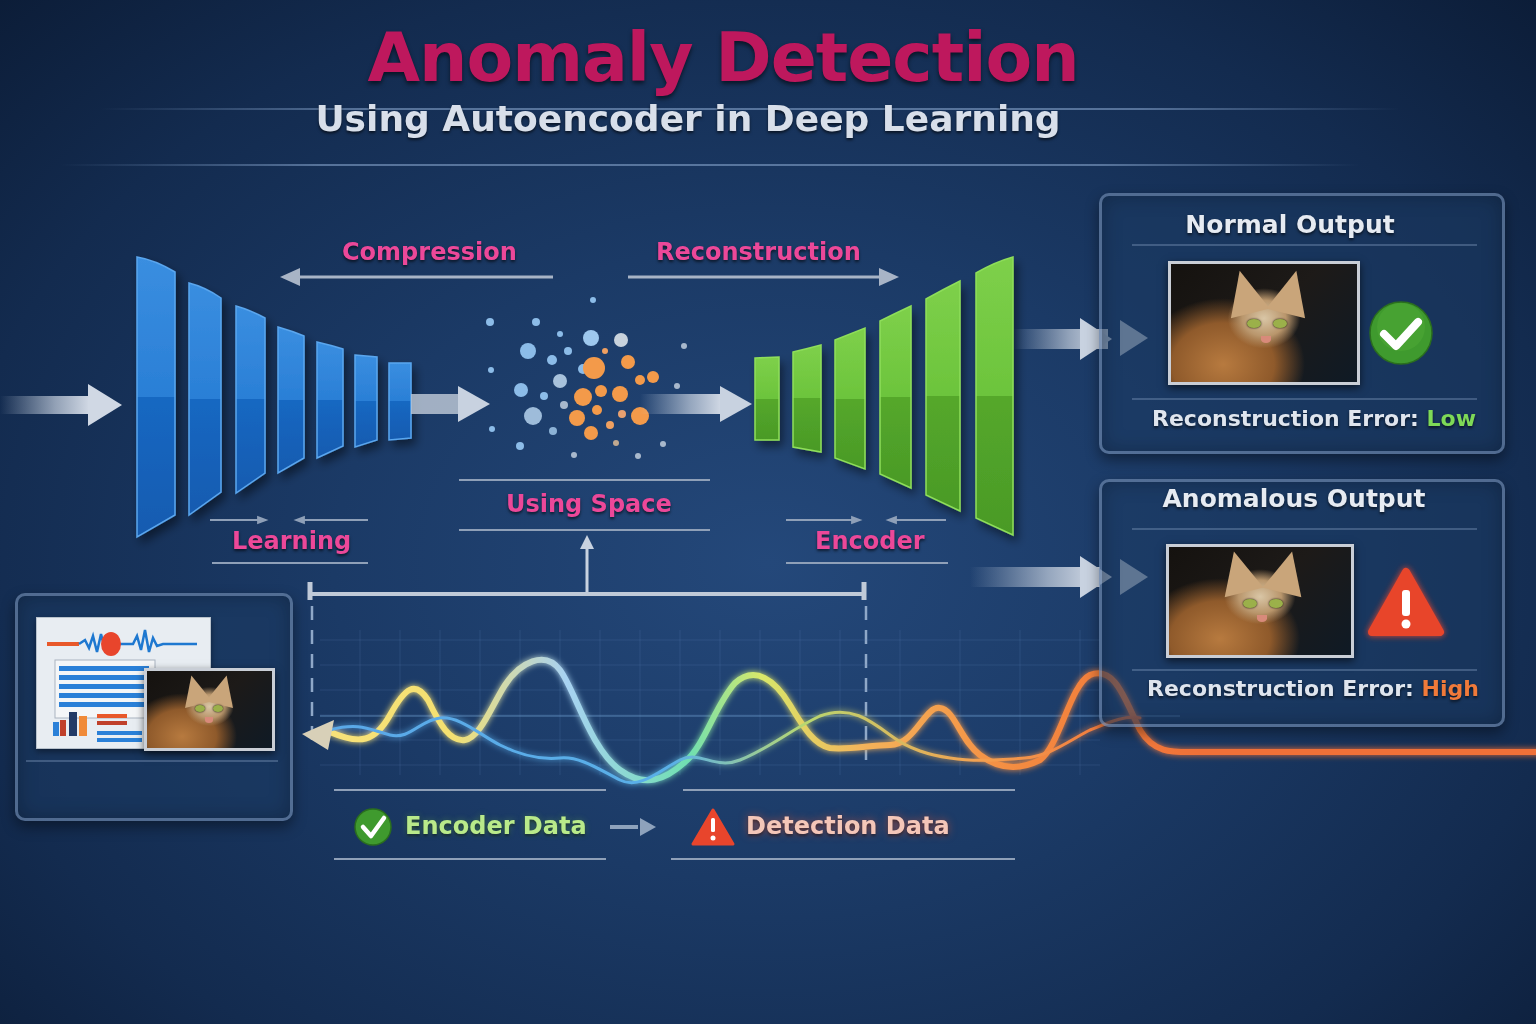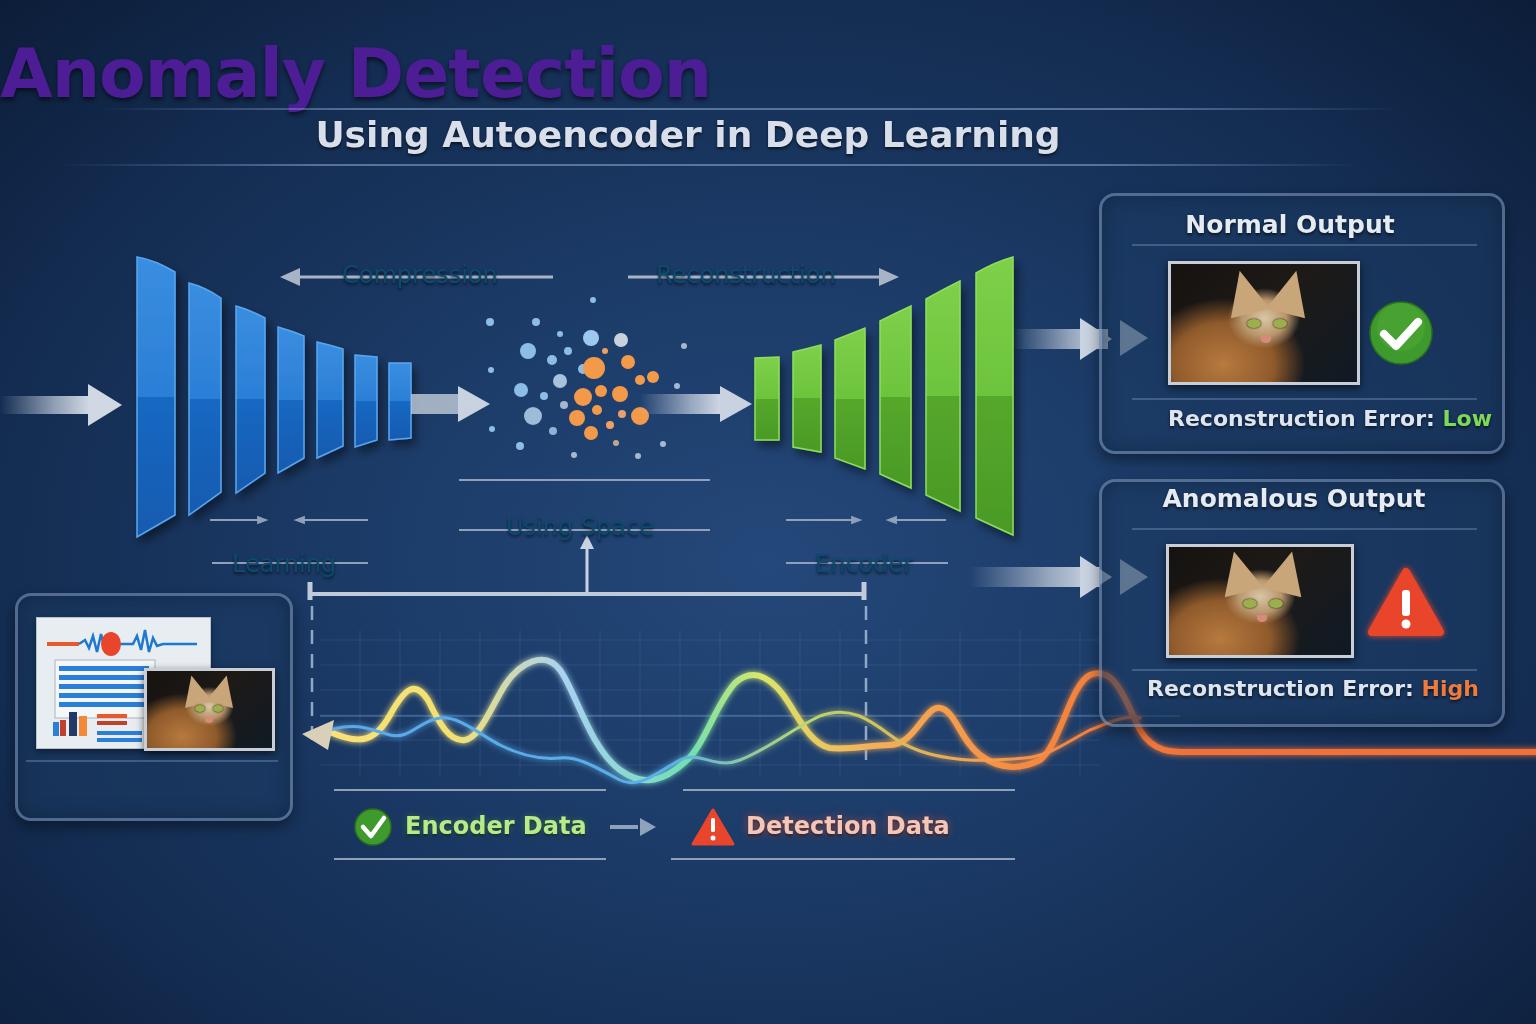--- a/index.html
+++ b/index.html
@@ -4,40 +4,38 @@
 <style>
   html, body { margin:0; padding:0; }
   body {
     width:1536px; height:1024px; overflow:hidden; position:relative;
     background: radial-gradient(ellipse at 50% 55%, #24487a 0%, #1b3a66 40%, #132b4f 75%, #0c1d38 100%);
     font-family: "DejaVu Sans", "Liberation Sans", sans-serif;
     color:#dfe6f0;
   }
   .abs { position:absolute; }
   .title {
-    left:0; width:1446px; top:18px; 
-    font-size:68px; font-weight:bold; color:#4c1d95; letter-spacing:-1px;
+    left:0; width:1446px; top:18px; text-align:center;
+    font-size:68px; font-weight:bold; color:#be185d; letter-spacing:-1px;
     text-shadow: 0 3px 4px rgba(0,0,0,0.55);
-    margin-top: 16px;
   }
   .hr { height:2px; background:linear-gradient(90deg, rgba(140,170,210,0) 0%, rgba(140,170,210,0.55) 20%, rgba(140,170,210,0.55) 80%, rgba(140,170,210,0) 100%); }
   .subtitle {
-    left:0; width:1376px; top:114px; text-align:center;
+    left:0; width:1376px; top:98px; text-align:center;
     font-size:36px; font-weight:bold; color:#d8dfea;
     text-shadow: 0 2px 3px rgba(0,0,0,0.6);
   }
   .label {
-    font-size:24px; font-weight:normal; color:#0c4a6e;
+    font-size:24px; font-weight:bold; color:#ec4899;
     text-shadow: 0 2px 3px rgba(0,0,0,0.6);
     white-space:nowrap;
-    margin-top:23px;
   }
   .panel {
     border:3px solid rgba(150,175,210,0.45);
-    border-radius:16px;
+    border-radius:10px;
     background:rgba(28,58,98,0.55);
     box-shadow: 0 6px 14px rgba(0,0,0,0.4), inset 0 0 20px rgba(0,0,0,0.25);
   }
   .panel-title { font-size:25px; font-weight:bold; color:#e6ebf2; text-align:center; text-shadow:0 2px 3px rgba(0,0,0,0.6); }
   .panel-line { height:2px; background:rgba(140,165,200,0.35); }
   .cat {
     border:3px solid #c9ced6; box-shadow:0 3px 8px rgba(0,0,0,0.6);
     background:
       radial-gradient(ellipse 26% 34% at 50% 46%, #d9c6a6 0%, #b9966c 45%, rgba(160,110,60,0) 75%),
       radial-gradient(ellipse 55% 70% at 28% 85%, #b77a3f 0%, #8f5a2b 50%, rgba(60,40,25,0) 80%),
@@ -331,21 +329,21 @@
     <div class="eye" style="left:76px;top:55px;width:14px;height:9px;"></div>
     <div class="eye" style="left:102px;top:55px;width:14px;height:9px;"></div>
     <div class="nose" style="left:90px;top:72px;width:10px;height:7px;"></div>
   </div>
   <svg width="70" height="70" style="left:265px;top:103px;">
     <circle cx="34" cy="34" r="31" fill="#3f9a2e" stroke="#2a6e1e" stroke-width="1.5"></circle>
     <circle cx="34" cy="28" r="24" fill="#56b23a" opacity="0.35"></circle>
     <polyline points="17,35 29,47 51,23" fill="none" stroke="#ffffff" stroke-width="8" stroke-linecap="round" stroke-linejoin="round"></polyline>
   </svg>
   <div class="abs panel-line" style="left:30px;top:202px;width:345px;"></div>
-  <div class="abs err" style="left:50px;top:210px;margin-left:16px;">
+  <div class="abs err" style="left:50px;top:210px;">
     <span>Reconstruction Error:</span>
     <span style="color:#7ed957;">Low</span>
   </div>
 </div>
 
 <div class="abs panel" style="left:1099px;top:479px;width:400px;height:242px;">
   <div class="abs panel-title" style="left:0;top:2px;width:384px;">Anomalous Output</div>
   <div class="abs panel-line" style="left:30px;top:46px;width:345px;"></div>
   <div class="abs cat" style="left:64px;top:62px;width:182px;height:108px;">
     <div class="ear" style="left:50px;top:4px;transform:rotate(-14deg);border-left-width:20px;border-right-width:20px;border-bottom-width:42px;"></div>

